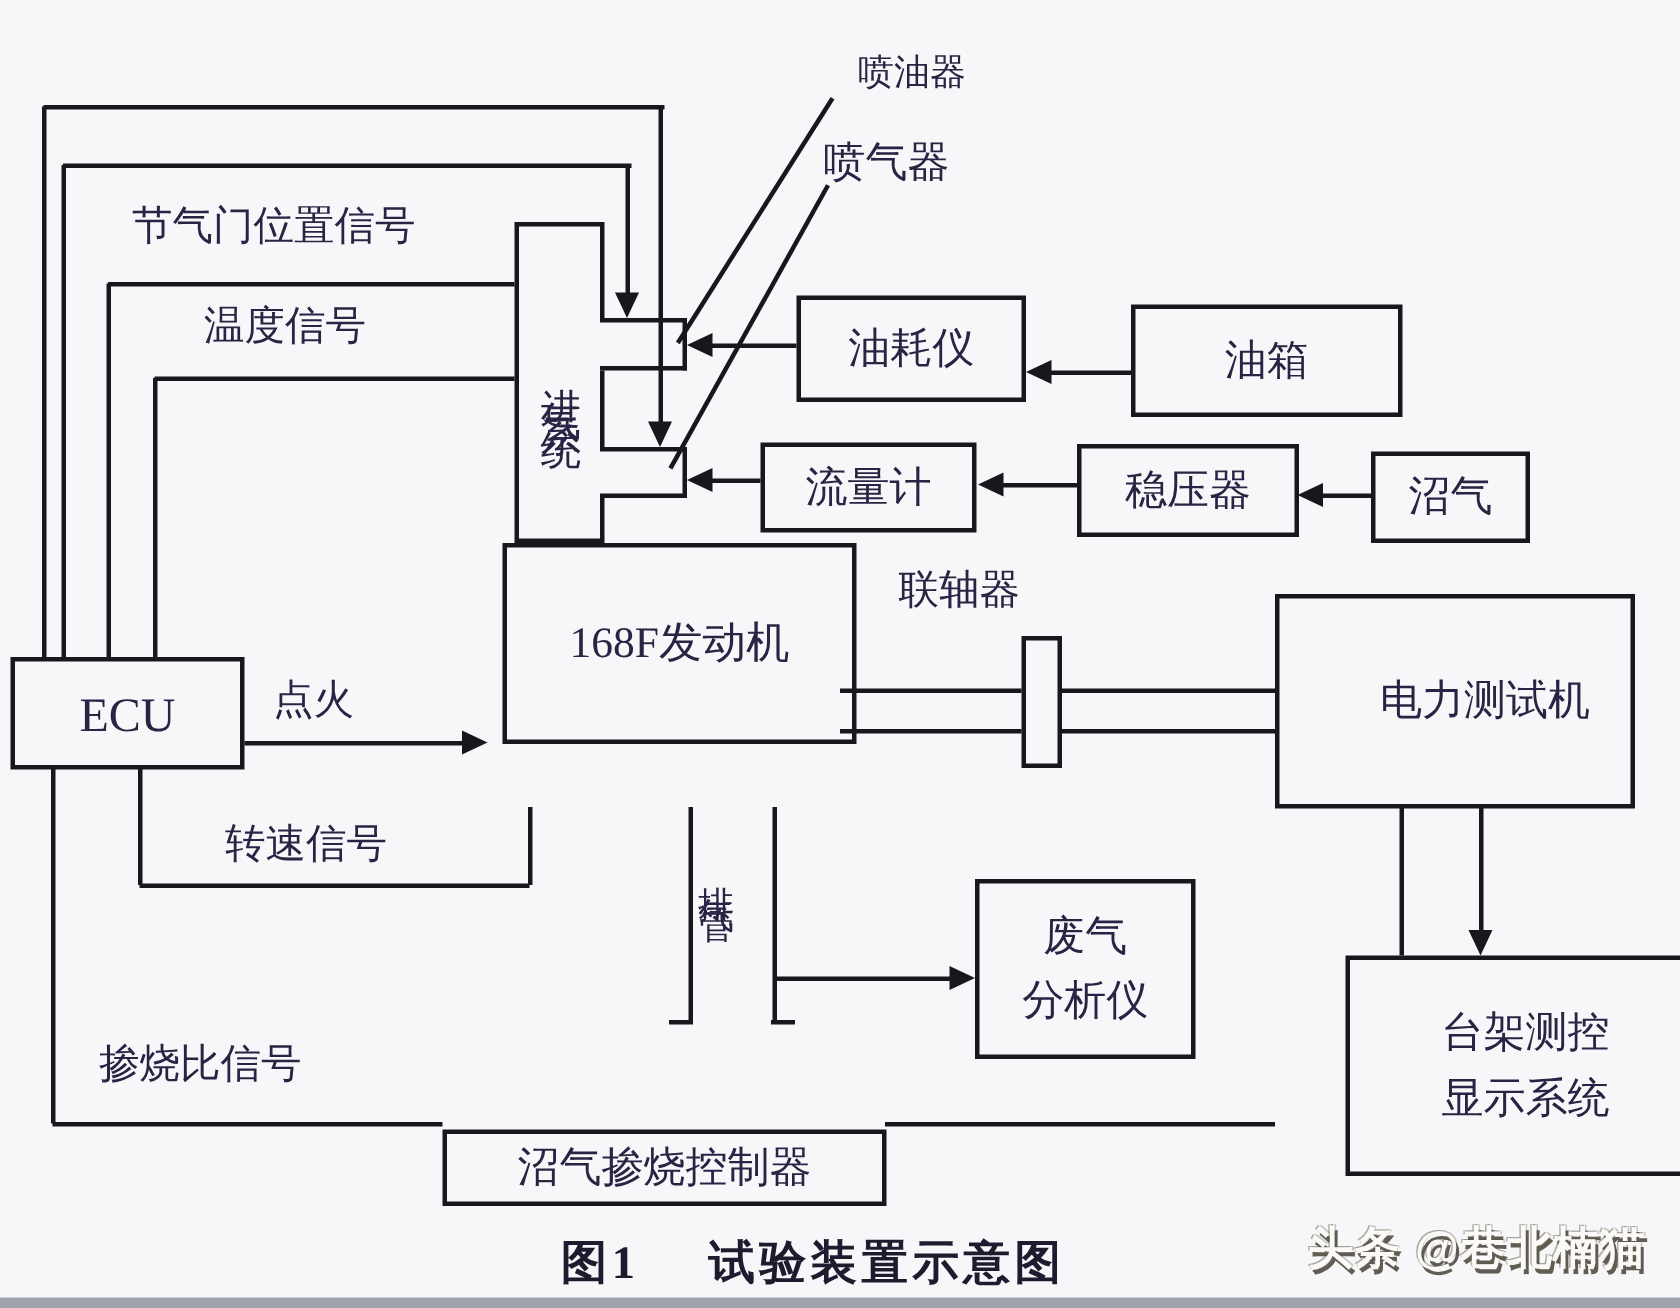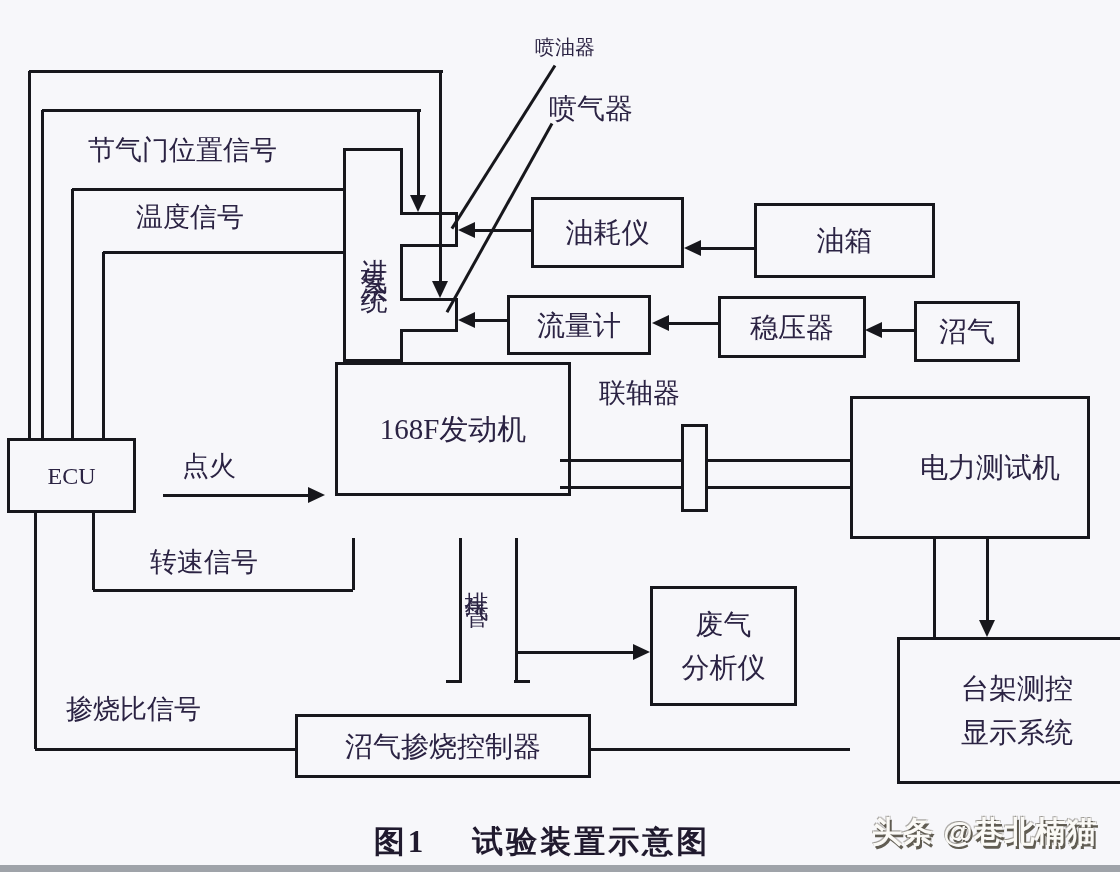--- a/index.html
+++ b/index.html
@@ -51,21 +51,21 @@
 <body>
 
 <div id="canvas">
 
   <div class="box" style="left:343px;top:148px;width:60px;height:214px;">
     <span class="vtext" style="font-size:27px;">进气系统</span>
   </div>
   <div class="stub" style="left:400px;top:212px;width:58px;height:35px;"></div>
   <div class="stub" style="left:400px;top:298px;width:58px;height:34px;"></div>
 
-  <div class="box" style="left:7px;top:438px;width:129px;height:75px;font-size:24px;">
+  <div class="box" style="left:7px;top:438px;width:156px;height:75px;font-size:32px;">
     <span>ECU</span>
   </div>
   <div class="box" style="left:325px;top:362px;width:236px;height:134px;font-size:29px;margin-left:10px;">
     <span>168F发动机</span>
   </div>
   <div class="box" style="left:531px;top:197px;width:153px;height:71px;">
     <span>油耗仪</span>
   </div>
   <div class="box" style="left:754px;top:203px;width:181px;height:75px;">
     <span>油箱</span>
@@ -81,21 +81,21 @@
   </div>
   <div class="box" style="left:850px;top:396px;width:240px;height:143px;padding-left:40px;">
     <span>电力测试机</span>
   </div>
   <div class="box two-line" style="left:850px;top:637px;width:240px;height:147px;margin-left:47px;">
     <span><span>台架测控</span><br><span>显示系统</span></span>
   </div>
   <div class="box two-line" style="left:650px;top:586px;width:147px;height:120px;">
     <span><span>废气</span><br><span>分析仪</span></span>
   </div>
-  <div class="box" style="left:295px;top:714px;width:296px;height:64px;">
+  <div class="box" style="left:295px;top:753px;width:296px;height:51px;">
     <span>沼气掺烧控制器</span>
   </div>
 
   <div class="box filled" style="left:681px;top:424px;width:27px;height:88px;"></div>
 
   <div class="hline" style="left:29px;top:70px;width:414px;"></div>
   <div class="hline" style="left:42px;top:109px;width:379px;"></div>
   <div class="hline" style="left:72px;top:188px;width:271px;"></div>
   <div class="hline" style="left:103px;top:251px;width:240px;"></div>
   <div class="hline" style="left:163px;top:494px;width:146px;"></div>
@@ -136,21 +136,21 @@
   <div class="arr down" style="left:432px;top:281px;"></div>
   <div class="arr down" style="left:979px;top:620px;"></div>
   <div class="arr left" style="left:458px;top:222px;"></div>
   <div class="arr left" style="left:684px;top:240px;"></div>
   <div class="arr left" style="left:652px;top:315px;"></div>
   <div class="arr left" style="left:458px;top:312px;"></div>
   <div class="arr left" style="left:865px;top:322px;"></div>
   <div class="arr right" style="left:308px;top:487px;"></div>
   <div class="arr right" style="left:633px;top:644px;"></div>
 
-  <div class="lab" style="left:535px;top:36px;font-size:20px;">喷油器</div>
+  <div class="lab" style="left:572px;top:36px;font-size:24px;">喷油器</div>
   <div class="lab" style="left:549px;top:94px;font-size:28px;">喷气器</div>
   <div class="lab" style="left:88px;top:136px;">节气门位置信号</div>
   <div class="lab" style="left:136px;top:203px;">温度信号</div>
   <div class="lab" style="left:182px;top:452px;">点火</div>
   <div class="lab" style="left:150px;top:548px;">转速信号</div>
   <div class="lab" style="left:599px;top:379px;">联轴器</div>
   <div class="lab vtext" style="left:463px;top:572px;font-size:24px;letter-spacing:7px;">排气管</div>
   <div class="lab" style="left:66px;top:695px;">掺烧比信号</div>
 
   <div id="caption">

